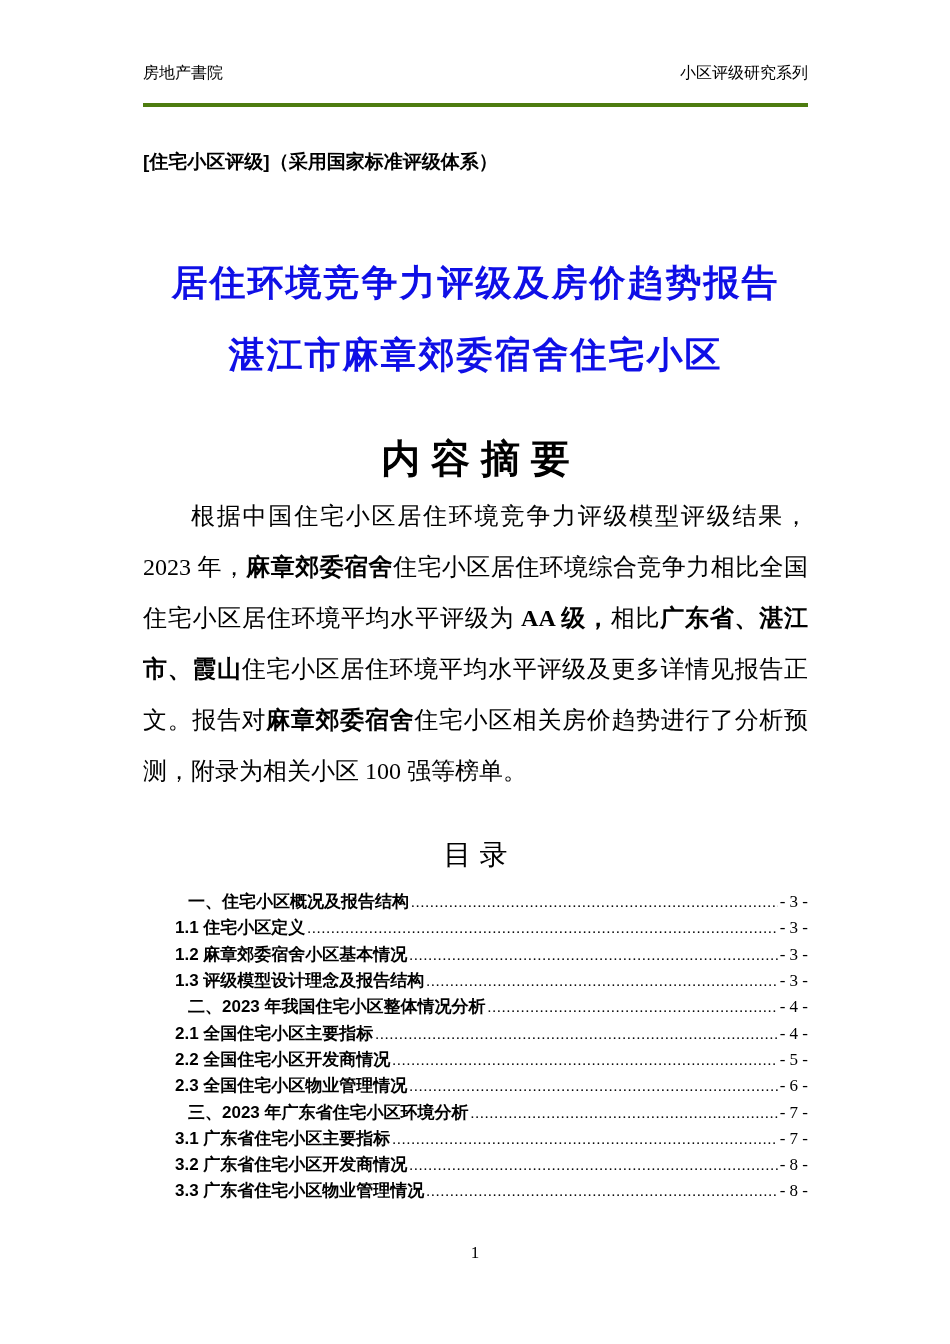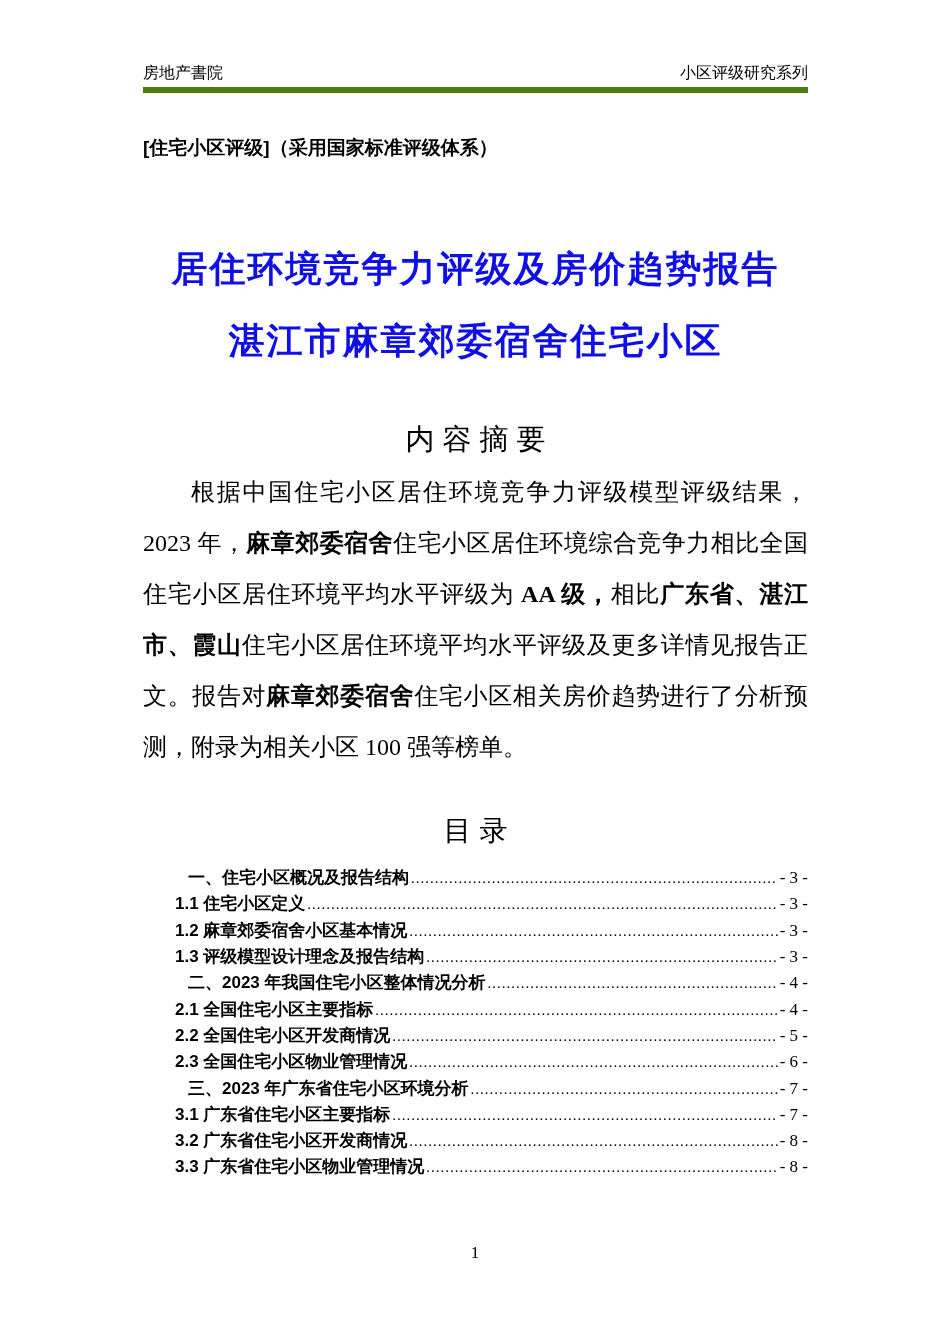--- a/index.html
+++ b/index.html
@@ -9,23 +9,23 @@
     margin:0 auto;
     background:#ffffff;
     font-family:"Liberation Serif","DejaVu Serif",serif;
     color:#000;
     overflow:hidden;
   }
   .content { margin:0 142px 0 143px; width:665px; }
 
   
   .header {
-    padding-top:63px; padding-bottom:5px;
+    padding-top:63px; padding-bottom:21px;
     display:flex; justify-content:space-between; align-items:flex-end;
-    border-bottom:6px solid #4d7c0f;
+    border-bottom:4px solid #4d7c0f;
     font-size:16px; line-height:1.2;
     font-family:"Liberation Serif","DejaVu Serif",serif;
   }
 
   
   .bracket-line {
     margin-top:42px;
     font-size:19px; font-weight:bold;
     font-family:"Liberation Sans","DejaVu Sans",sans-serif;
   }
@@ -40,21 +40,21 @@
   .title-line + .title-line { margin-top:36px; }
   .title-edition {
     margin-top:31px;
     font-size:27px; font-weight:bold; line-height:1;
     font-family:"Liberation Sans","DejaVu Sans",sans-serif;
   }
 
   
   .summary-heading {
     margin-top:66px; text-align:center;
-    font-size:29px; font-weight:normal; line-height:1;
+    font-size:39px; font-weight:bold; line-height:1;
     font-family:"Liberation Sans","DejaVu Sans",sans-serif;
   }
   .summary-para {
     margin-top:13px;
     font-size:24px; line-height:51px;
     text-align:justify; text-justify:inter-ideograph;
     text-indent:2em;
   }
   .summary-para .b { font-weight:bold; }
 

